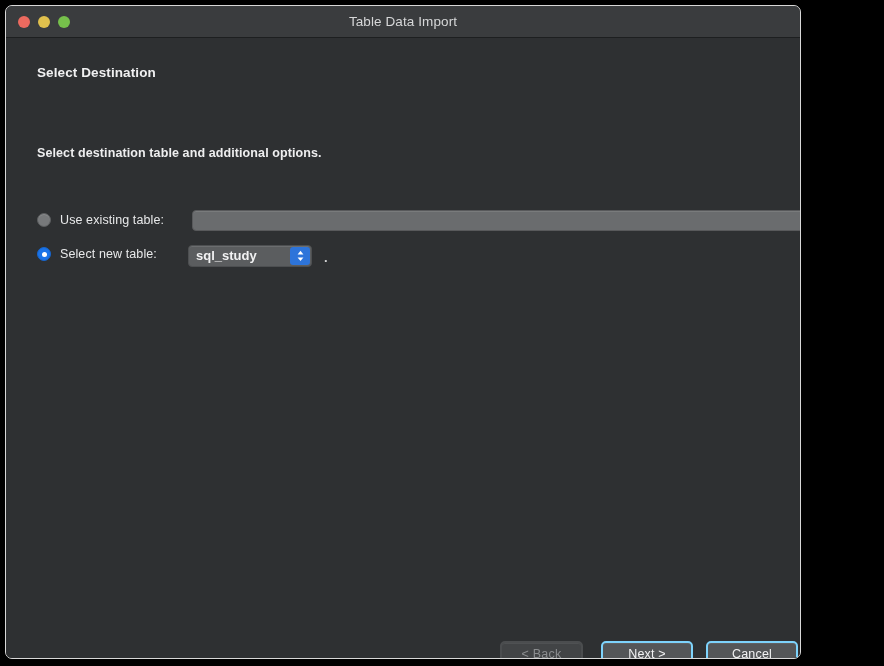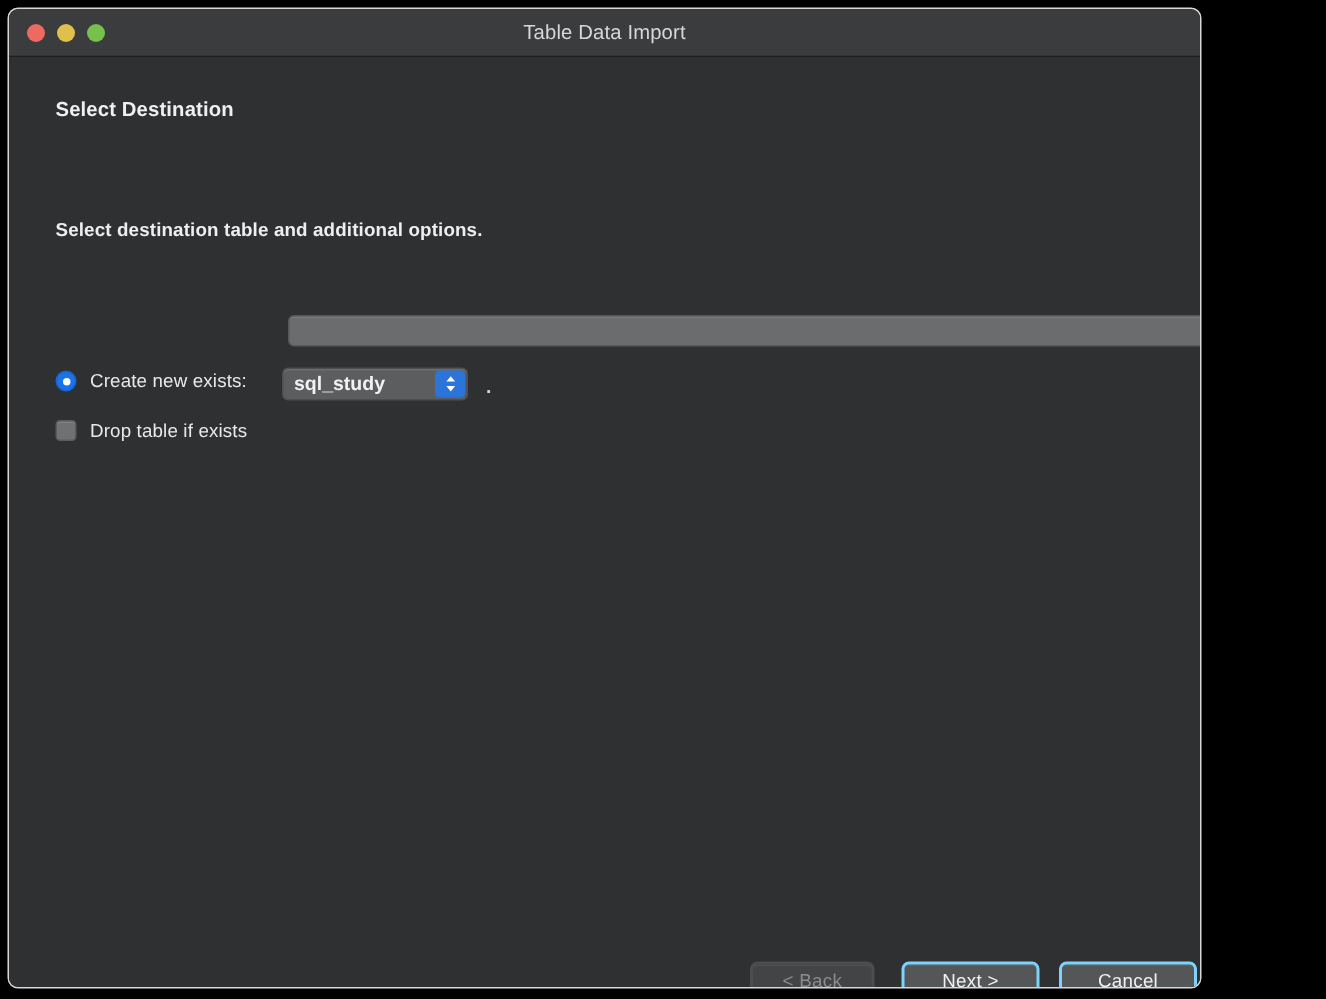--- a/index.html
+++ b/index.html
@@ -283,52 +283,52 @@
     </div>
     <div id="window-title">Table Data Import</div>
   </div>
 
   <div id="content">
 
     <div id="page-title">Select Destination</div>
 
     <div id="section-label">Select destination table and additional options.</div>
 
+    <div class="row" id="row-existing">
+      <span class="radio off"></span>
+      <span class="row-label">Use existing table:</span>
+    </div>
 
     <div id="existing-combo">
       <span class="popup-arrow">
         <svg width="11" height="13" viewBox="0 0 11 13" aria-hidden="true">
           <path d="M5.5 1.6 L8.4 5.2 L2.6 5.2 Z" fill="#ffffff"></path>
           <path d="M5.5 11.4 L2.6 7.8 L8.4 7.8 Z" fill="#ffffff"></path>
         </svg>
       </span>
     </div>
 
     <div class="row" id="row-create">
       <span class="radio on"></span>
-      <span class="row-label">Create new exists:</span>
+      <span class="row-label">Select new table:</span>
     </div>
 
     <div id="schema-combo">
       <span class="combo-text">sql_study</span>
       <span class="popup-arrow">
         <svg width="11" height="14" viewBox="0 0 11 14" aria-hidden="true">
           <path d="M5.5 1.8 L8.4 5.4 L2.6 5.4 Z" fill="#ffffff"></path>
           <path d="M5.5 12.0 L2.6 8.4 L8.4 8.4 Z" fill="#ffffff"></path>
         </svg>
       </span>
     </div>
 
     <div id="dot-separator">.</div>
 
 
-    <div class="row" id="row-drop">
-      <span class="checkbox"></span>
-      <span class="row-label">Drop table if exists</span>
-    </div>
 
     <div id="footer">
       <div class="btn" id="btn-back">&lt; Back</div>
       <div class="btn" id="btn-next">Next &gt;</div>
       <div class="btn" id="btn-cancel">Cancel</div>
     </div>
 
   </div>
 </div>
 

